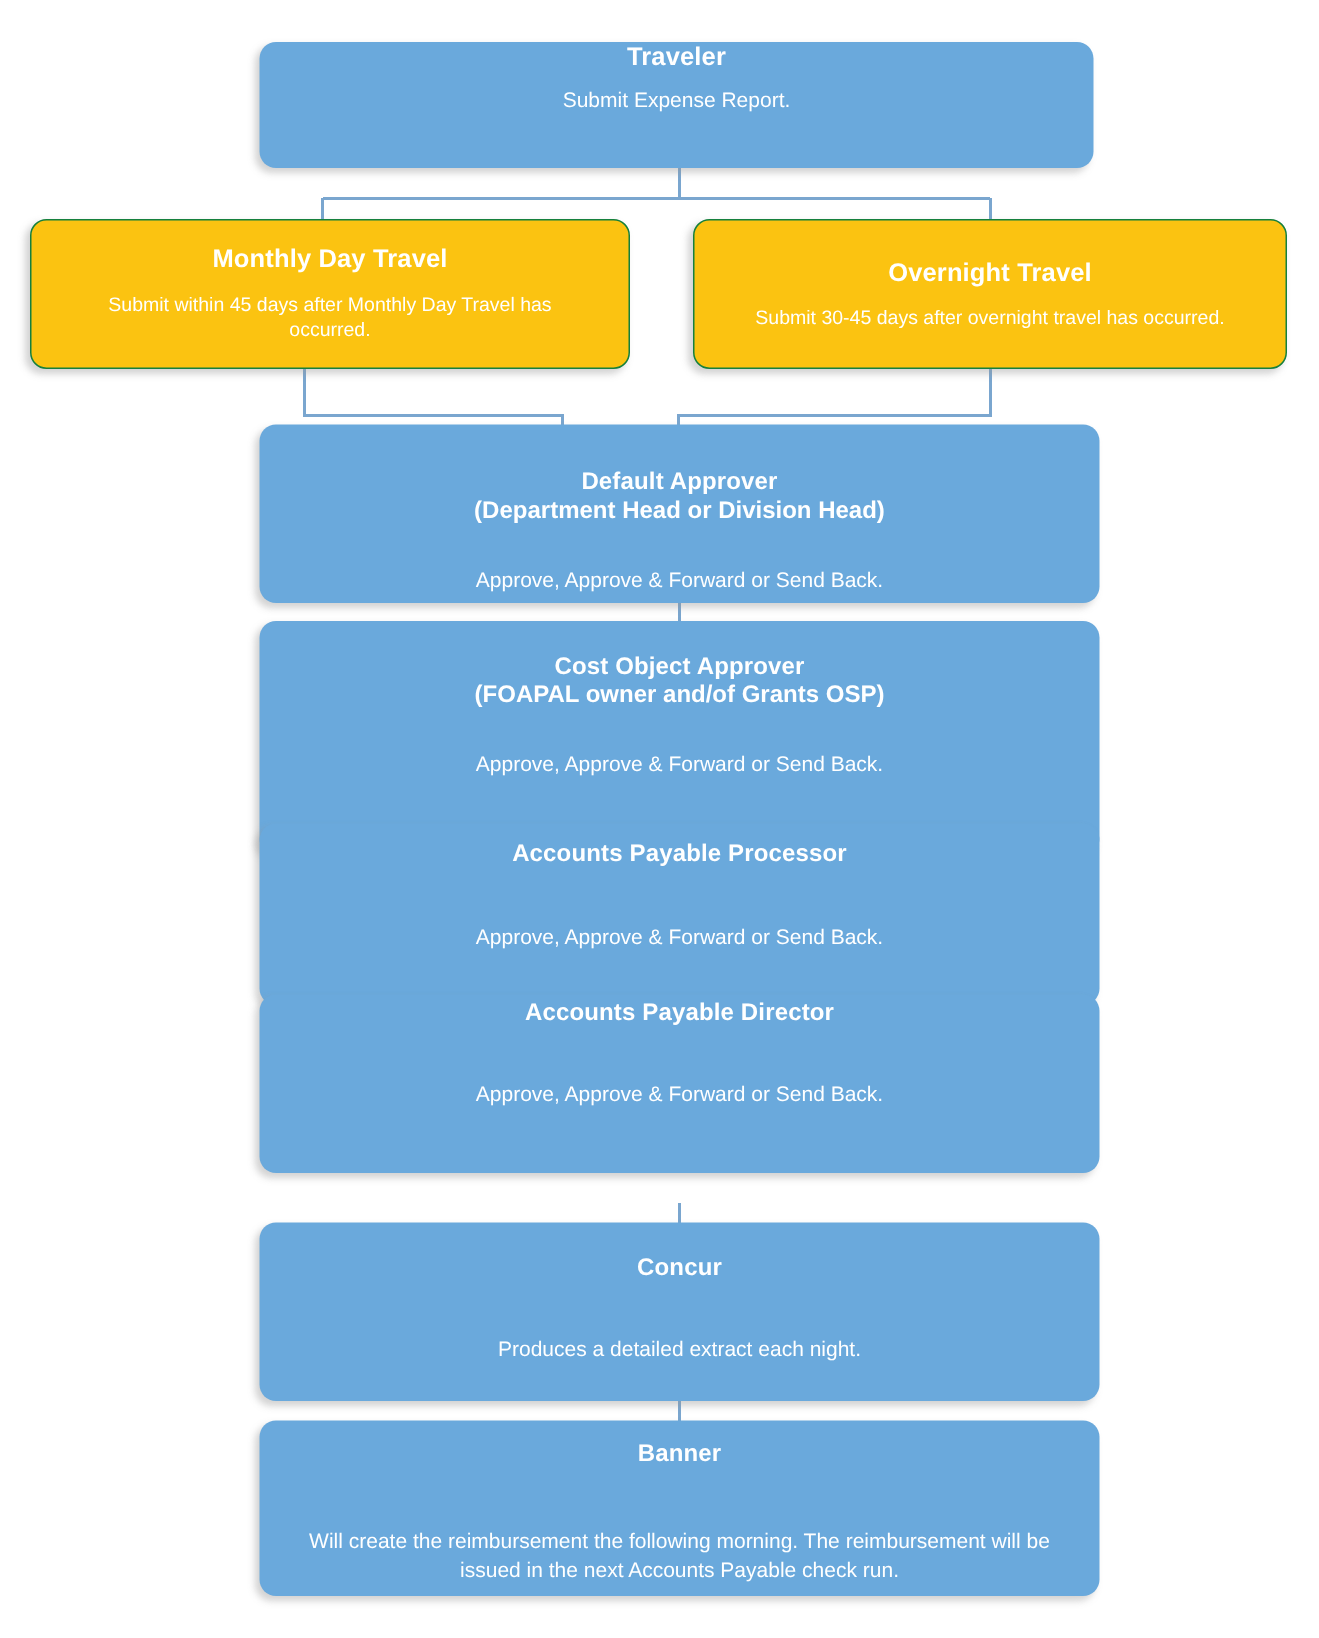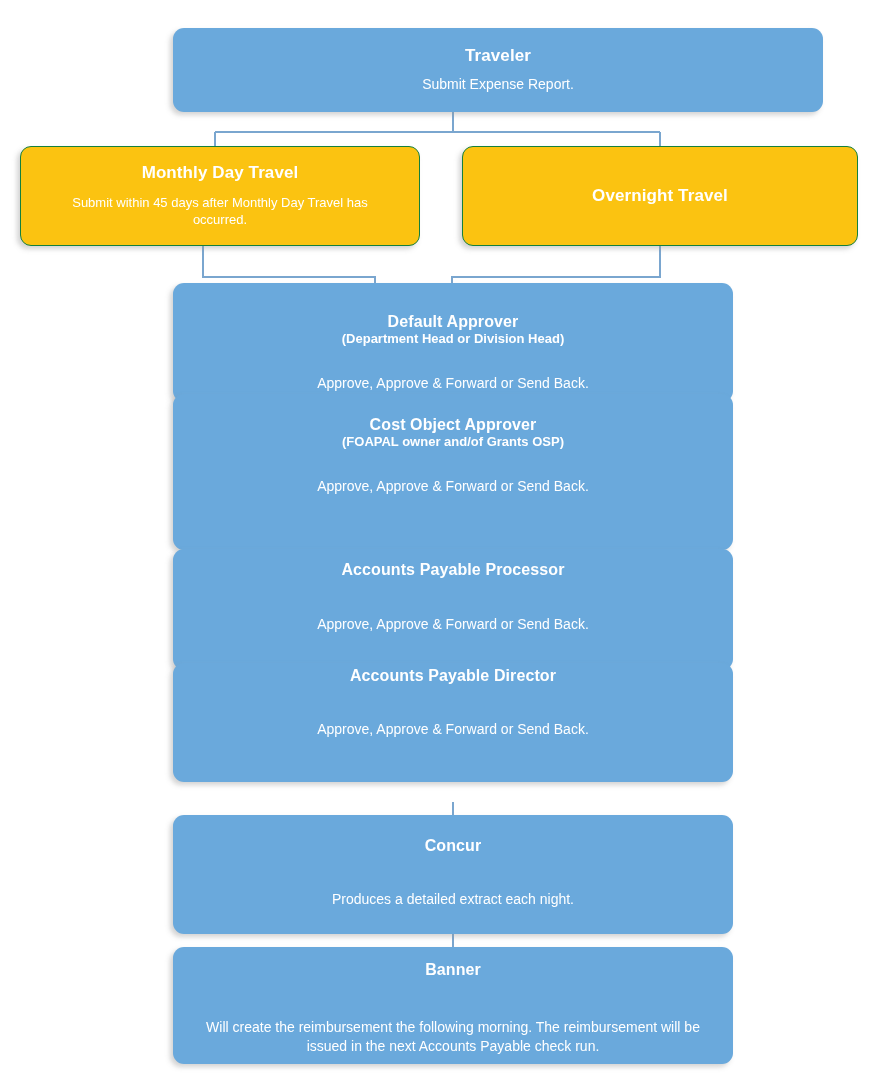--- a/index.html
+++ b/index.html
@@ -62,21 +62,21 @@
   .body {
     font-weight: normal;
     line-height: 1.35;
   }
 
   
   .t-17 { font-size: 17px; }
   .t-16 { font-size: 16px; }
   .t-14 { font-size: 14px; }
   .t-13 { font-size: 13px; }
-  .t-11 { font-size: 13px; }
+  .t-11 { font-size: 16px; }
 
   .w-narrow { max-width: 86%; }
   .w-wide   { max-width: 94%; }
 </style>
 </head>
 <body>
 
 <div id="canvas">
 
   <svg id="connectors" viewBox="0 0 879 1092" width="879" height="1092">
@@ -92,41 +92,42 @@
       <path d="M 660 246 L 660 277 L 452 277 L 452 283"></path>
 
       <path d="M 453 402 L 453 415"></path>
       <path d="M 453 536 L 453 549"></path>
       <path d="M 453 670 L 453 683"></path>
       <path d="M 453 802 L 453 815"></path>
       <path d="M 453 934 L 453 947"></path>
     </g>
   </svg>
 
-  <div class="node blue" style="left:173px; top:28px; width:650px; height:84px; justify-content:center;">
+  <div class="node blue" style="left:173px; top:28px; width:556px; height:84px; ">
     <div class="title t-17">Traveler</div>
     <div class="body t-14 w-wide" style="margin-top:9px;">Submit Expense Report.</div>
   </div>
 
   <div class="node yellow" style="left:20px; top:146px; width:400px; height:100px; justify-content:center;">
     <div class="title t-17">Monthly Day Travel</div>
     <div class="body t-13 w-narrow" style="margin-top:11px;">Submit within 45 days after Monthly Day Travel has occurred.</div>
   </div>
 
   <div class="node yellow" style="left:462px; top:146px; width:396px; height:100px; justify-content:center;">
     <div class="title t-17">Overnight Travel</div>
+    <div class="body t-13 w-wide" style="margin-top:11px;">Submit 30-45 days after overnight travel has occurred.</div>
   </div>
 
   <div class="node blue" style="left:173px; top:283px; width:560px; height:119px; padding-top:30px;">
     <div class="title t-16">Default Approver</div>
     <div class="subtitle t-11" style="margin-top:1px;">(Department Head or Division Head)</div>
     <div class="body t-14 w-wide" style="margin-top:27px;">Approve, Approve &amp; Forward or Send Back.</div>
   </div>
 
-  <div class="node blue" style="left:173px; top:394px; width:560px; height:156px; padding-top:22px;">
+  <div class="node blue" style="left:173px; top:414px; width:560px; height:156px; padding-top:22px;">
     <div class="title t-16">Cost Object Approver</div>
     <div class="subtitle t-11" style="margin-top:1px;">(FOAPAL owner and/of Grants OSP)</div>
     <div class="body t-14 w-wide" style="margin-top:27px;">Approve, Approve &amp; Forward or Send Back.</div>
   </div>
 
   <div class="node blue" style="left:173px; top:549px; width:560px; height:121px; padding-top:12px;">
     <div class="title t-16">Accounts Payable Processor</div>
     <div class="body t-14 w-wide" style="margin-top:36px;">Approve, Approve &amp; Forward or Send Back.</div>
   </div>
 

